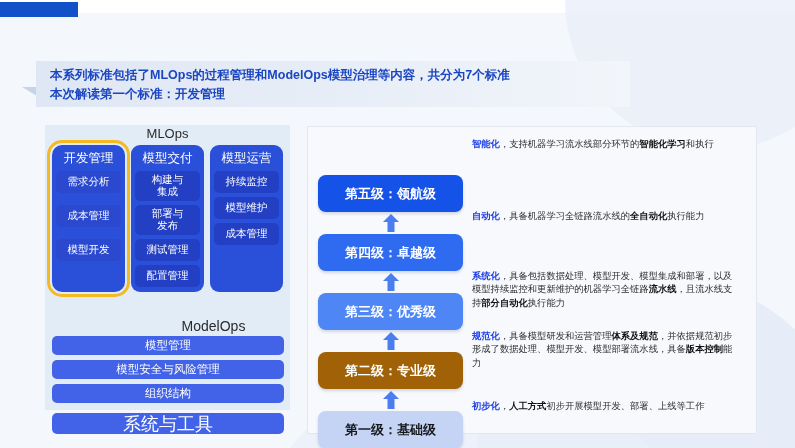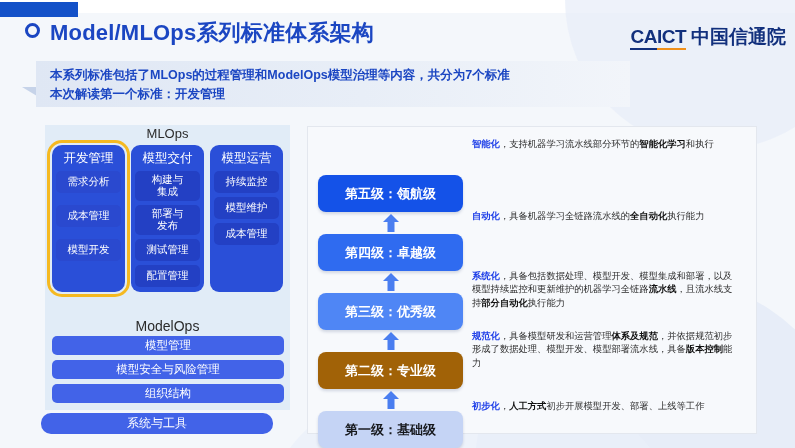--- a/index.html
+++ b/index.html
@@ -57,26 +57,26 @@
   .col-hd{font-size:12.5px;color:#ffffff;text-align:center;padding:3px 0 5px;line-height:1.1;}
   .chip{background:#2340c4;border-radius:5px;color:#ffffff;font-size:10.5px;text-align:center;
     line-height:1.12;display:flex;align-items:center;justify-content:center;margin-bottom:4px;}
   .col.hl .chip{background:#2a49cf;}
   .chip.h1{height:22px;}
   .chip.h2{height:30px;}
   .chip.sp{height:22px;margin-bottom:12px;}
   .chip:last-child{margin-bottom:0;}
 
   .modelops-cap{position:absolute;left:45px;top:318px;width:245px;text-align:center;
-    font-size:14px;color:#2b2b2b;}
+    font-size:14px;color:#2b2b2b;padding-left:46px;}
   .mo-list{position:absolute;left:52px;top:336px;width:232px;}
   .mo-row{height:19px;background:#4263e8;border-radius:5px;color:#fff;font-size:11.5px;
     display:flex;align-items:center;justify-content:center;margin-bottom:5px;}
-  .sys-row{position:absolute;left:41px;top:413px;width:232px;height:21px;background:#4263e8;
-    border-radius:10px;color:#fff;font-size:12px;display:flex;align-items:center;justify-content:center;}
+  .sys-row{position:absolute;left:52px;top:413px;width:232px;height:21px;background:#4263e8;
+    border-radius:5px;color:#fff;font-size:18px;display:flex;align-items:center;justify-content:center;}
 
   
   .right-panel{position:absolute;left:307px;top:126px;width:450px;height:308px;
     background:#f7f9fc;border:1px solid #e3e7ee;box-sizing:border-box;}
   .levels{position:absolute;left:318px;top:136px;width:145px;margin-top:39px;}
   .lvl{width:145px;height:37px;border-radius:8px;display:flex;align-items:center;
     justify-content:center;font-size:13px;font-weight:bold;box-shadow:0 2px 3px rgba(40,60,110,.18);}
   .arrow{width:145px;height:22px;display:flex;align-items:center;justify-content:center;}
   .arrow svg{display:block;}
 
@@ -94,34 +94,20 @@
 <body>
 
 <div class="slide">
 
   <div class="bg-top-white"></div>
   <div class="bg-corner-tab"></div>
   <div class="bg-arc-tr"></div>
   <div class="bg-arc-br"></div>
   <div class="bg-arc-bl"></div>
 
-  <div class="hdr">
-    <div class="bullet-ring"></div>
-    <div class="hdr-title">Model/MLOps系列标准体系架构</div>
-    <div class="logo">
-      <div class="logo-caict">
-        <span>CAICT</span>
-        <span class="logo-ul">
-            <i></i>
-            <i></i>
-          </span>
-      </div>
-      <div class="logo-cn">中国信通院</div>
-    </div>
-  </div>
 
   <div class="sub-wrap">
     <div class="sub-notch"></div>
     <div class="sub-bg"></div>
     <div class="sub-t sub-t1">本系列标准包括了MLOps的过程管理和ModelOps模型治理等内容，共分为7个标准</div>
     <div class="sub-t sub-t2">本次解读第一个标准：开发管理</div>
   </div>
 
   <div class="left-panel"></div>
   <div class="left-cap">MLOps</div>

